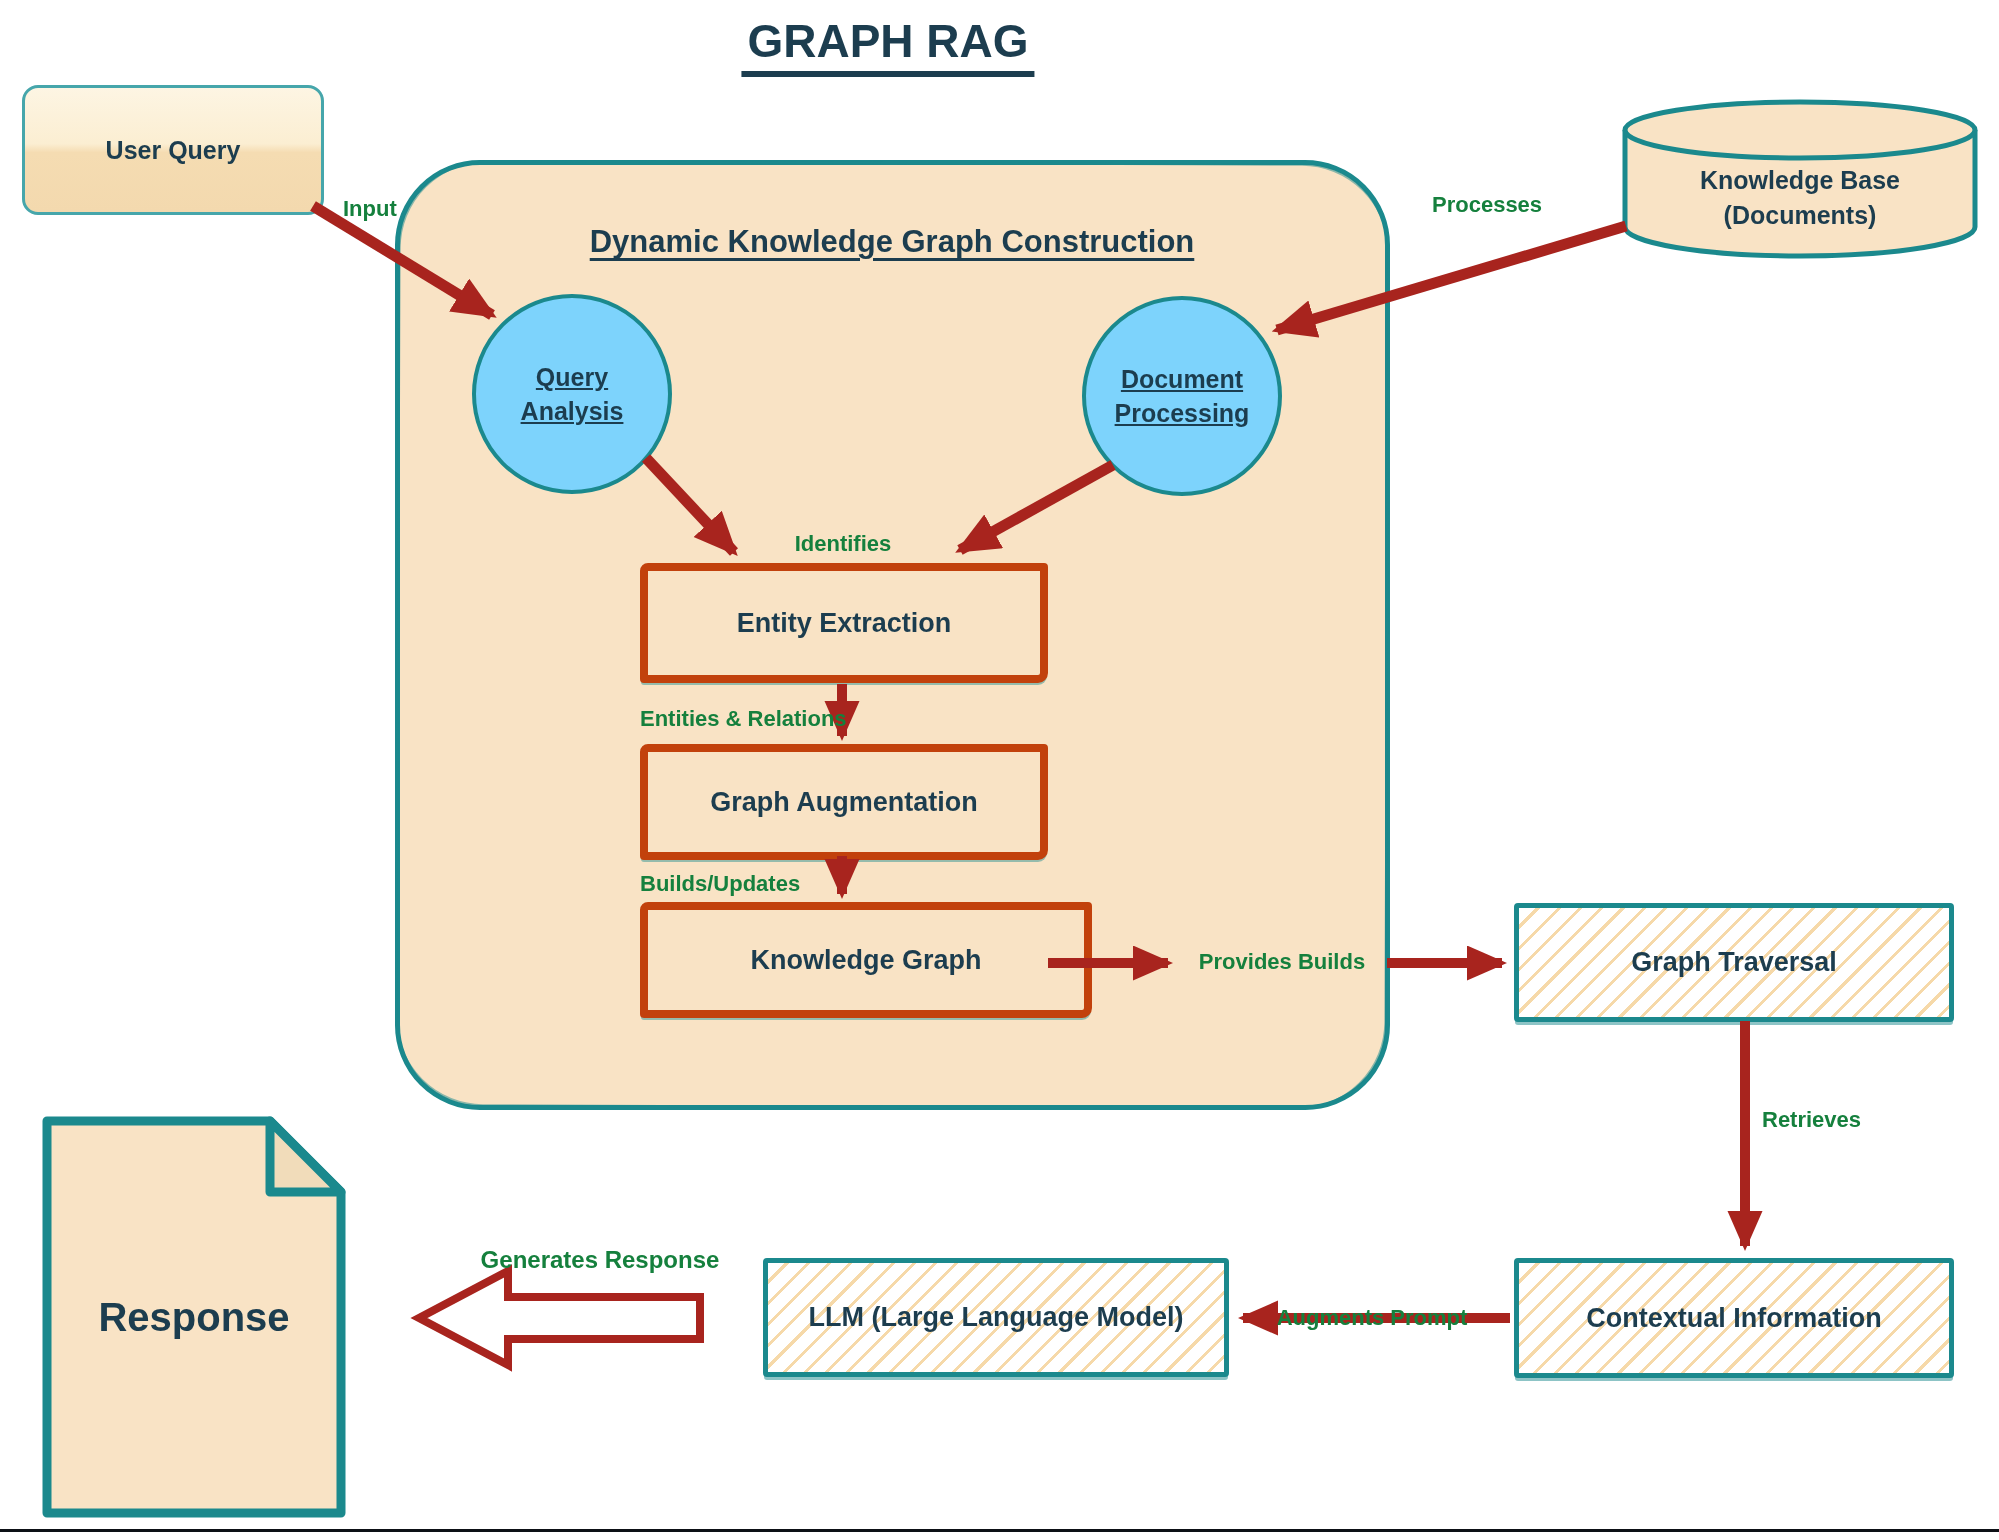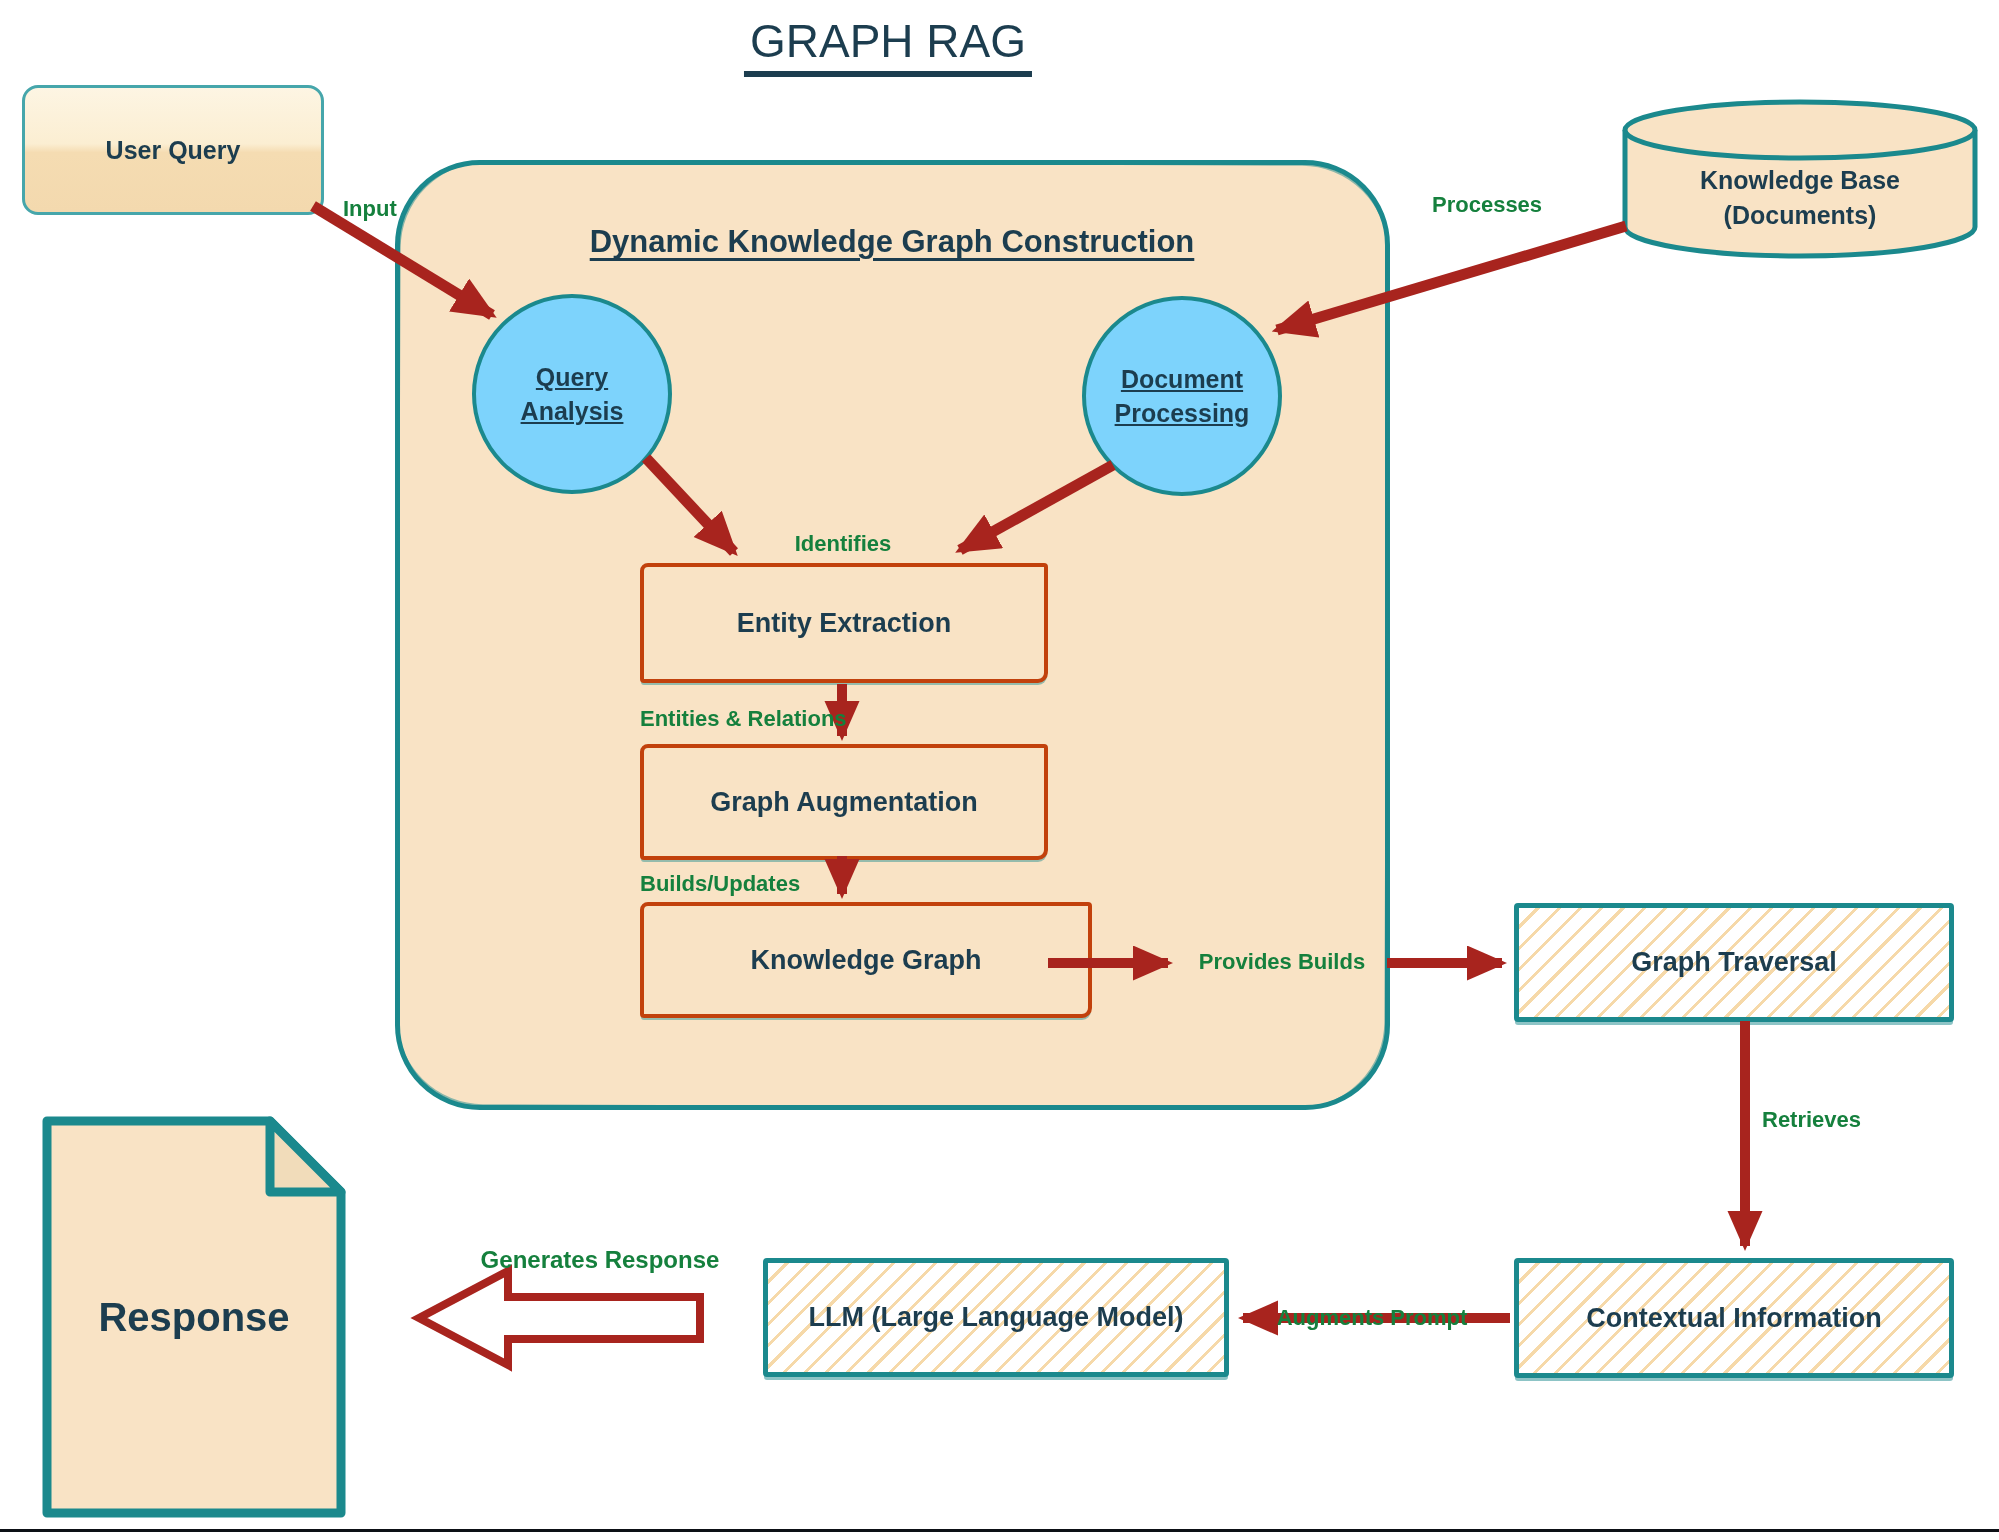--- a/index.html
+++ b/index.html
@@ -1,29 +1,29 @@
 <!DOCTYPE html>
 <html><head>
 <meta charset="utf-8">
 <style>
   html,body{margin:0;padding:0;background:#fff;}
   .canvas{position:relative;width:1999px;height:1540px;background:#ffffff;overflow:hidden;
           font-family:"Liberation Sans", sans-serif;color:#1c3d4f;}
   .abs{position:absolute;}
-  .page-title{top:14px;left:888px;transform:translateX(-50%);font-size:46px;font-weight:normal;
+  .page-title{top:14px;left:888px;transform:translateX(-50%);font-size:46px;font-weight:bold;
               color:#1c3d4f;border-bottom:6px solid #1c3d4f;padding:0 6px 3px 6px;white-space:nowrap;}
   .container{left:395px;top:160px;width:995px;height:950px;background:#f9e3c5;
              border:5px solid #1b898d;border-radius:85px;box-sizing:border-box;}
   .container::after{content:"";position:absolute;inset:-3px;border:2px solid rgba(27,137,141,.5);
              border-radius:88px;transform:rotate(.25deg);pointer-events:none;}
   .container-title{left:892px;top:224px;transform:translateX(-50%);font-size:31px;font-weight:bold;
              text-decoration:underline;text-decoration-thickness:3px;text-underline-offset:6px;white-space:nowrap;}
   .node-box{display:flex;align-items:center;justify-content:center;text-align:center;
             font-weight:bold;font-size:27px;color:#1c3d4f;box-sizing:border-box;}
-  .sketch{border:4px solid #c2410c;background:#f9e3c5;border-radius:8px 4px 10px 4px;
+  .sketch{border:8px solid #c2410c;background:#f9e3c5;border-radius:8px 4px 10px 4px;
           box-shadow:0 3px 0 -1px rgba(27,137,141,.45);}
   .hatch{border:5px solid #1b898d;border-radius:4px;
          background:#ffffff repeating-linear-gradient(135deg, rgba(0,0,0,0) 0 12px, #f6d9a9 12px 15px);
          box-shadow:0 4px 0 -1px rgba(27,137,141,.5);}
   .circle{border-radius:50%;border:4px solid #1b898d;background:#7dd3fc;line-height:34px;font-size:25px;text-decoration:underline;}
   .uq{left:22px;top:85px;width:302px;height:130px;border:3px solid #46a6ab;border-radius:16px;
       background:linear-gradient(180deg,#fdf5e3 0%,#fbeed2 45%,#f5dcb2 52%,#f3d9ae 100%);
       font-size:25px;}
   .cyl-label{left:1620px;top:163px;width:360px;text-align:center;font-weight:bold;
              font-size:25px;line-height:35px;}

